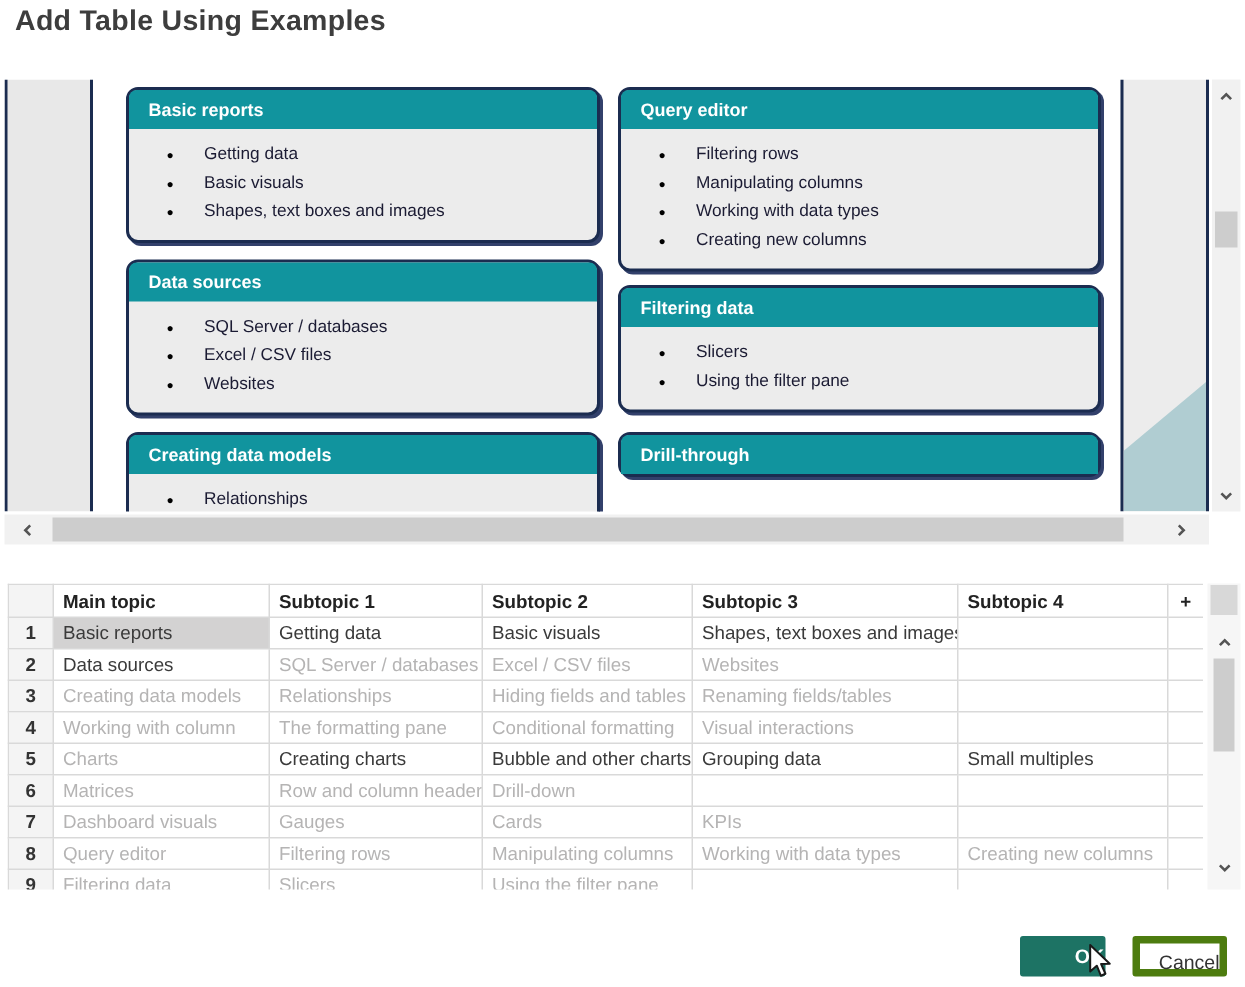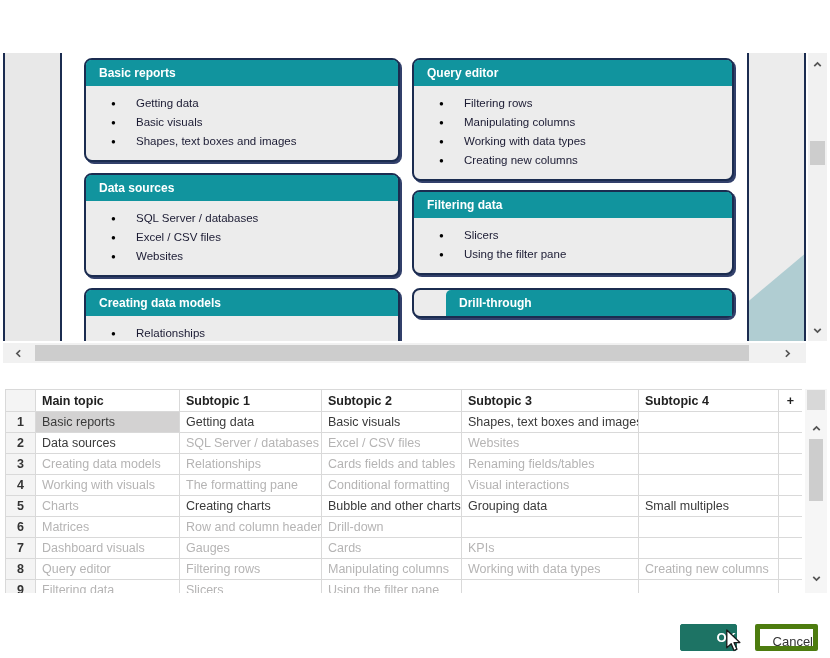--- a/index.html
+++ b/index.html
@@ -27,21 +27,21 @@
   .card-b ul { list-style:none; }
   .card-b li { position:relative; font-size:11.5px; color:var(--c-card-text);
     padding:3px 4px 3px 50px; line-height:13px; }
   .card-b li::before { content:"●"; position:absolute; left:25px; top:3px; font-size:8px; color:#000; }
 
   .c0 { left:81px;  top:5px;   width:316px; }
   .c1 { left:81px;  top:120px; width:316px; }
   .c2 { left:81px;  top:235px; width:316px; }
   .c3 { left:409px; top:5px;   width:322px; }
   .c4 { left:409px; top:137px; width:322px; }
-  .c5 { left:409px; top:235px; width:322px;padding-left:32px; }
+  .c5 { left:409px; top:235px; width:322px; }
 
   
   .sb { background:#f1f1f1; position:absolute; }
   .sb-btn { position:absolute; width:18px; height:18px; display:flex; align-items:center; justify-content:center; }
   .sb-thumb { position:absolute; background:#cdcdcd; }
   .chev { display:block; }
 
   .prev-vsb { left:805px; top:0; width:19px; height:288px; }
   .prev-vsb .up   { top:2px; left:0; }
   .prev-vsb .down { bottom:2px; left:0; }
@@ -77,20 +77,21 @@
     color:#fff; font-weight:700; border:1px solid var(--c-ok); line-height:25px; }
   .btn-cancel { left:755px; top:624px; width:63px; height:27px; background:#fff;
     color:#333; border:5px solid #4d7c0f; line-height:25px; }
   .cursor { position:absolute; left:722px; top:628px; width:23px; height:27px; pointer-events:none; }
 </style>
 </head>
 <body>
 
 <div id="root">
 
+  <div class="page-title">Add Table Using Examples</div>
 
   <div class="preview">
     <div class="preview-content">
 
       <div class="partial-strip strip-left"></div>
 
       <div class="card c0">
         <div class="card-h">Basic reports</div>
         <div class="card-b">
             <ul>
@@ -220,28 +221,28 @@
             <td class="t-mute">SQL Server / databases</td>
             <td class="t-mute">Excel / CSV files</td>
             <td class="t-mute">Websites</td>
             <td></td>
             <td></td>
           </tr>
           <tr>
             <td class="num">3</td>
             <td class="t-mute">Creating data models</td>
             <td class="t-mute">Relationships</td>
-            <td class="t-mute">Cards fields and tables</td>
+            <td class="t-mute">Hiding fields and tables</td>
             <td class="t-mute">Renaming fields/tables</td>
             <td></td>
             <td></td>
           </tr>
           <tr>
             <td class="num">4</td>
-            <td class="t-mute">Working with visuals</td>
+            <td class="t-mute">Working with column</td>
             <td class="t-mute">The formatting pane</td>
             <td class="t-mute">Conditional formatting</td>
             <td class="t-mute">Visual interactions</td>
             <td></td>
             <td></td>
           </tr>
           <tr>
             <td class="num">5</td>
             <td class="t-mute">Charts</td>
             <td class="t-dark">Creating charts</td>

